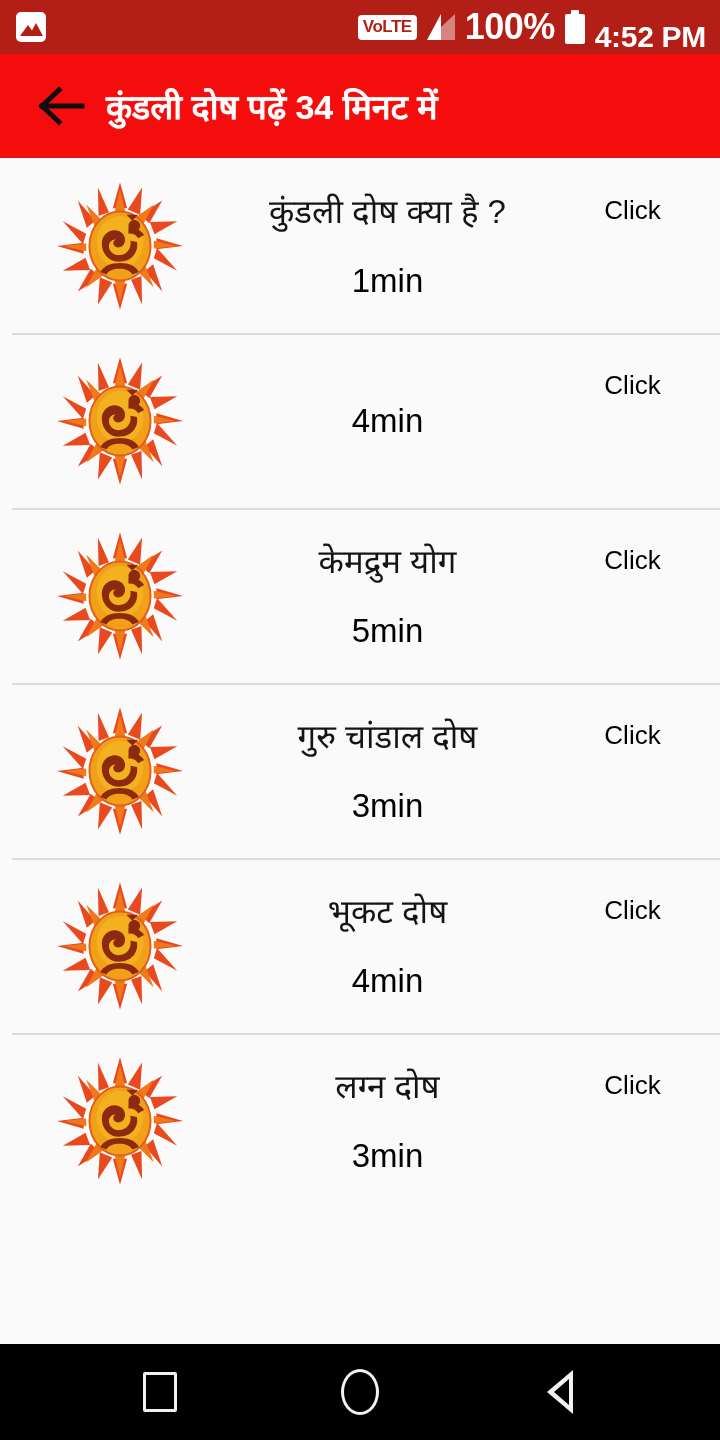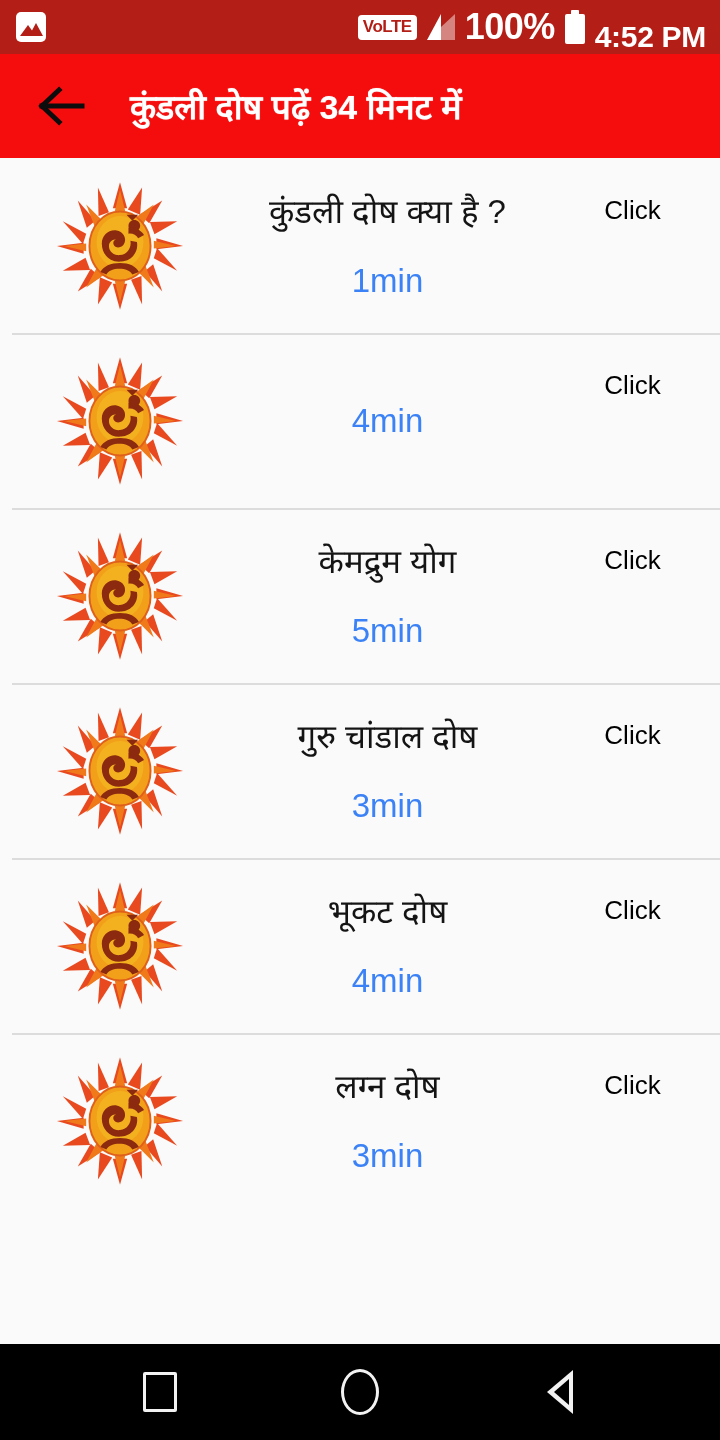--- a/index.html
+++ b/index.html
@@ -78,21 +78,21 @@
     position:relative;
   }
   .back-btn {
     width:56px; height:56px; flex:0 0 56px;
     display:flex; align-items:center; justify-content:center;
     cursor:pointer;
   }
   .back-arrow { display:block; }
   .appbar-title {
     color:#ffffff; font-size:34px; font-weight:bold;
-    margin-left:40px; white-space:nowrap;
+    margin-left:16px; white-space:nowrap;
     text-shadow:0 0 1px rgba(255,255,255,0.5);
   }
 
   
   .list {
     flex:1 1 auto; background:#fafafa;
     overflow:hidden; position:relative;
   }
   .row {
     height:175px;
@@ -113,21 +113,21 @@
     flex:1 1 auto;
     display:flex; flex-direction:column;
     align-items:center; justify-content:center;
     gap:36px;
     margin-right:10px;
   }
   .row-title {
     font-size:33px; color:#141414; white-space:nowrap; line-height:1;
   }
   .row-duration {
-    font-size:33px; color:#3b82f6; white-space:nowrap; line-height:1;
+    font-size:33px; color:#000000; white-space:nowrap; line-height:1;
   }
   .row-action-cell {
     width:175px; flex:0 0 175px;
     display:flex; align-items:flex-start; justify-content:center;
     align-self:center;
     margin-top:-72px;
   }
   .click-link {
     color:#000000; font-size:26px; line-height:1; cursor:pointer; white-space:nowrap;
   }

